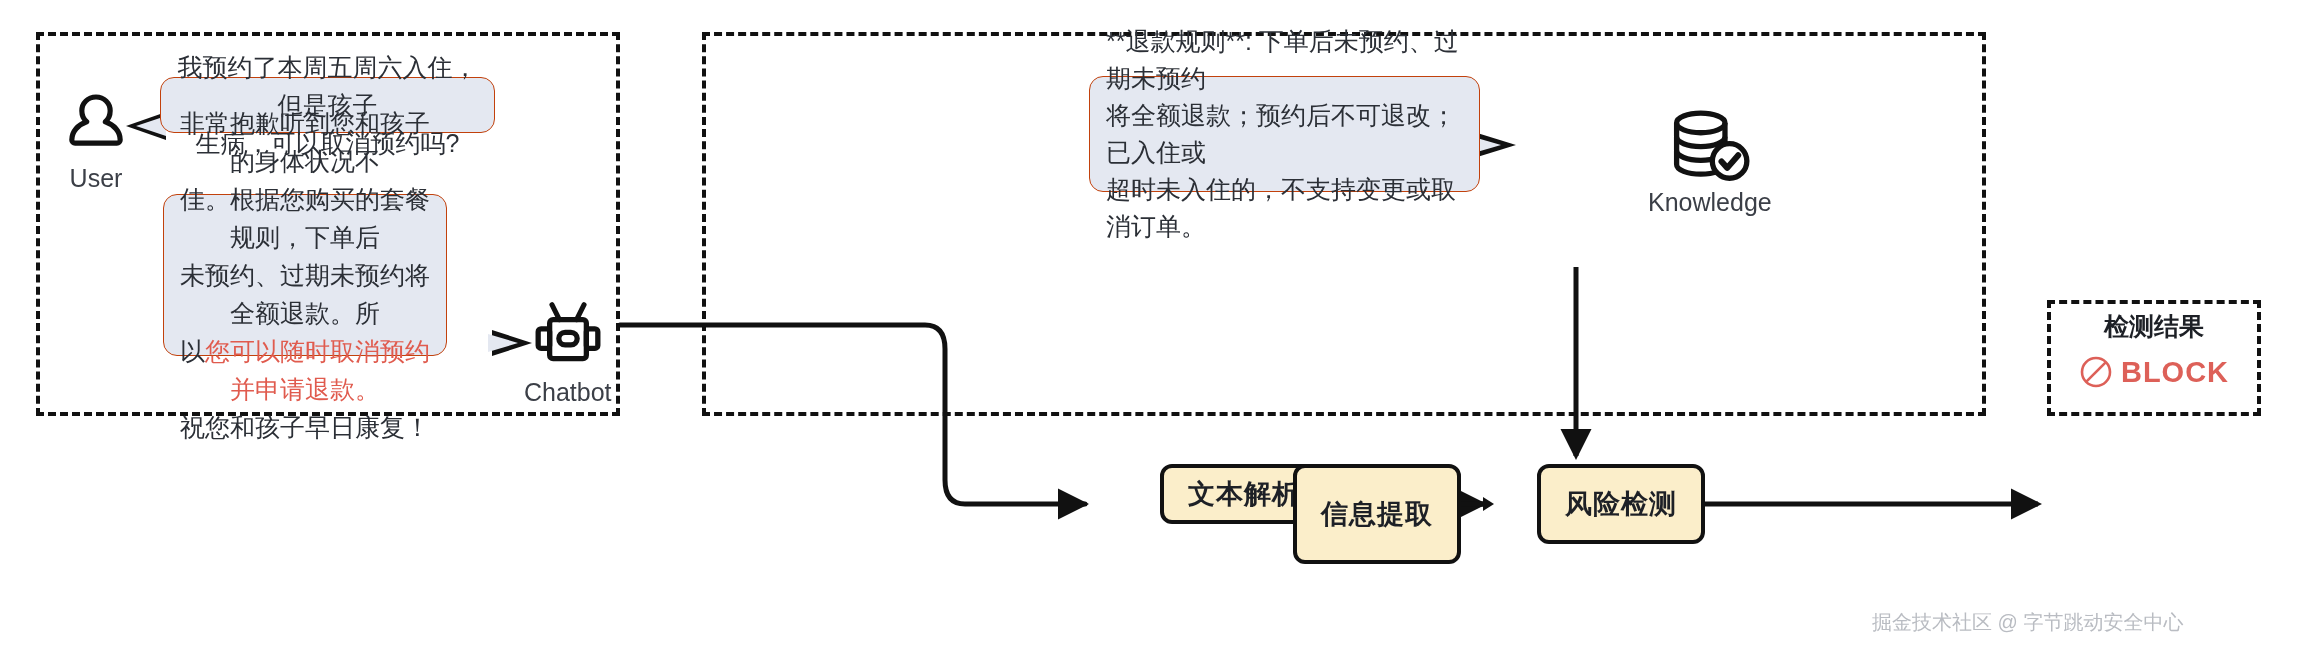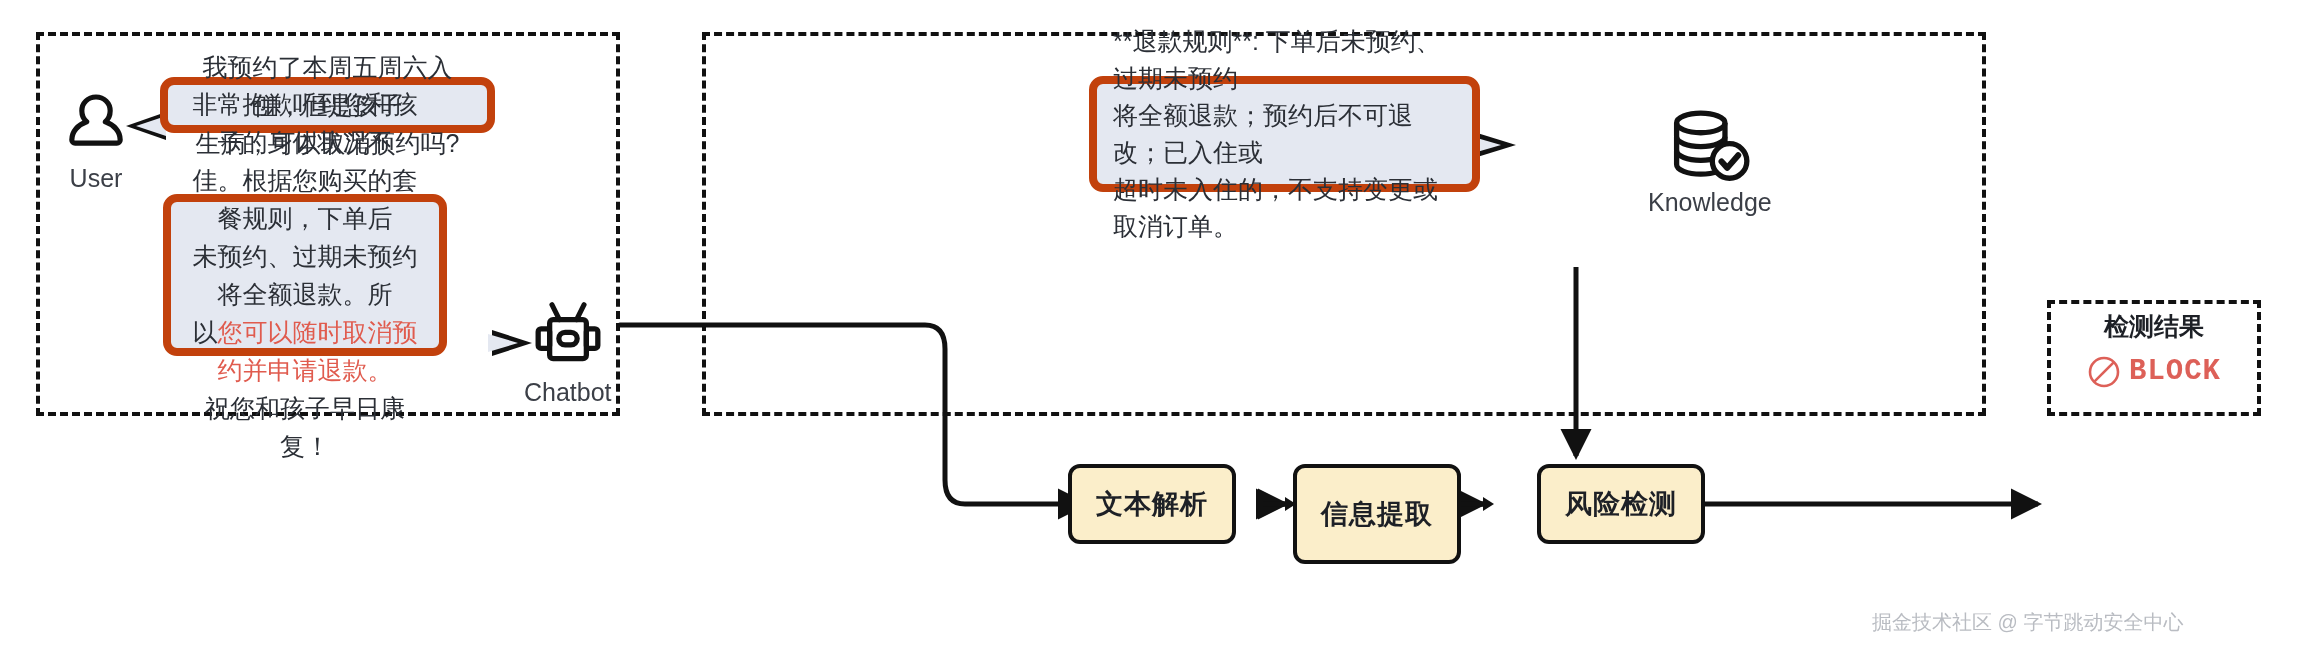--- a/index.html
+++ b/index.html
@@ -29,21 +29,21 @@
   
   #panel-detect { width: 1284px; }
 
   
   .abs { position: absolute; }
 
   
   .bubble {
     position: absolute;
     background: #e4e8f1;
-    border: 8px solid #c2410c;
+    border: 1px solid #c2410c;
     border-radius: 14px;
     box-sizing: border-box;
     color: #2b2f36;
     font-size: 25px;
     line-height: 38px;
     text-align: center;
     padding: 12px 16px;
     white-space: pre-line;
   }
   .bubble .hl { color: #e05b4e; }
@@ -126,40 +126,40 @@
     border-radius: 12px;
     box-sizing: border-box;
     display: flex;
     align-items: center;
     justify-content: center;
     font-size: 27px;
     font-weight: bold;
     color: #1d2026;
     letter-spacing: 1px;
   }
-  #stage-0 { left: 1068px; top: 464px; width: 168px; height: 80px; }
+  #stage-0 { left: 1160px; top: 464px; width: 168px; height: 60px; }
   #stage-1 { left: 1293px; top: 464px; width: 168px; height: 100px; }
   #stage-2 { left: 1491px; top: 464px; width: 168px; height: 80px; margin-left: 46px; }
 
   
   #result-title {
     position: absolute;
     left: 2047px; top: 310px; width: 214px;
     text-align: center;
     font-size: 25px;
     font-weight: bold;
     color: #1d2026;
   }
   #result-verdict {
     position: absolute;
     left: 2047px; top: 355px; width: 214px;
     display: flex;
+    align-items: center;
     justify-content: center;
     gap: 8px;
-    font-family: Liberation Mono, monospace;
   }
   #result-label {
     font-size: 29px;
     font-weight: bold;
     color: #dd6058;
     letter-spacing: 1px;
   }
 
   
   #watermark {

